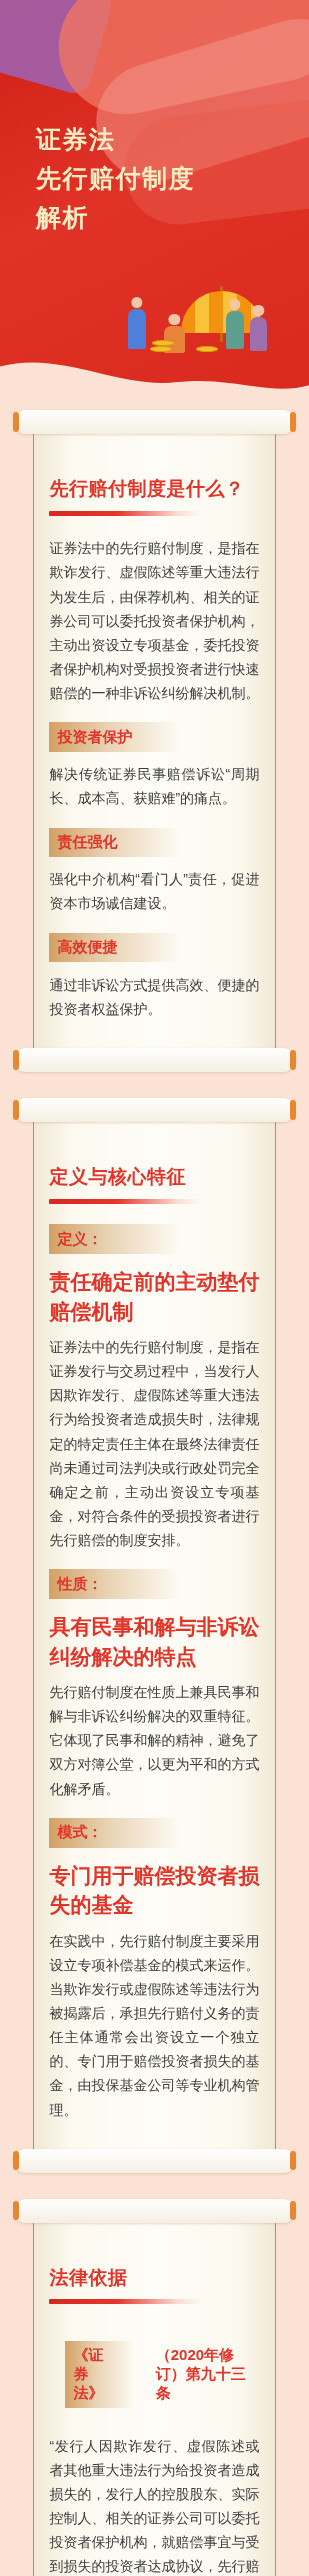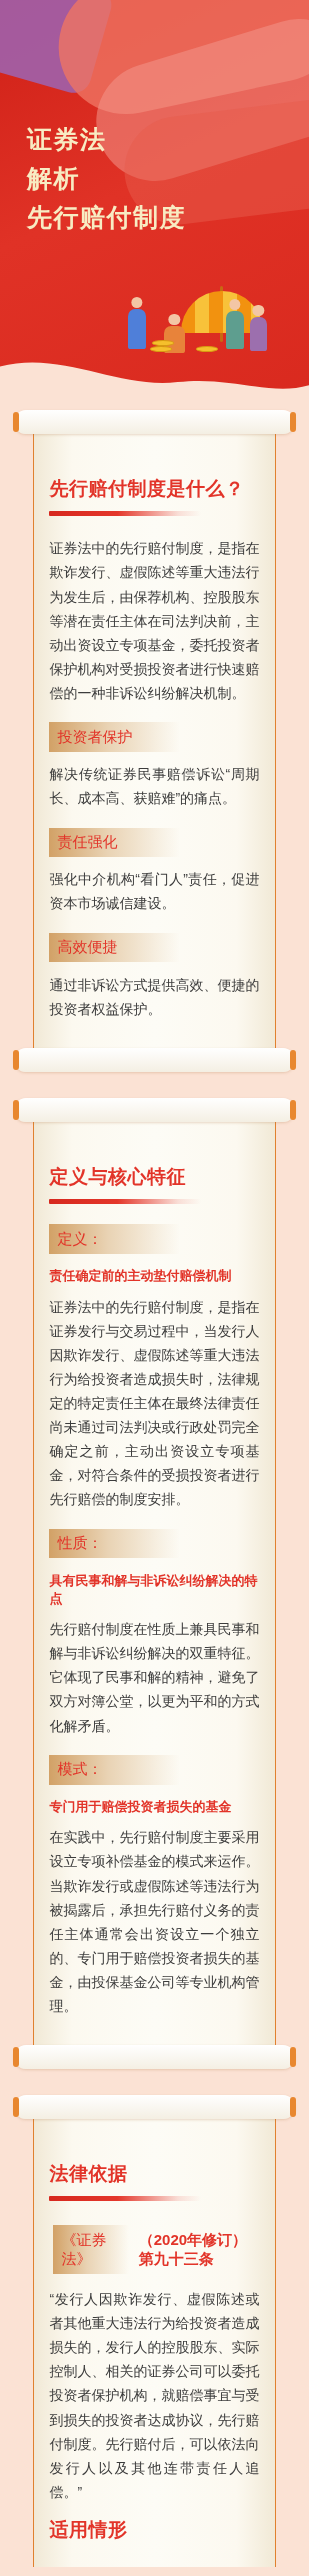--- a/index.html
+++ b/index.html
@@ -11,21 +11,21 @@
   }
   
   .header { position:relative; height:410px; overflow:hidden;
     background:linear-gradient(155deg,#cf2017 0%,#e03226 45%,#d9291e 100%); }
   .shape-purple { position:absolute; top:-26px; left:-20.6px; width:124px; height:108px;
     background:#a15fa8; transform:rotate(16deg); border-radius:17.5px; opacity:.92; }
   .hand { position:absolute; border-radius:72px; }
   .hand.h1 { top:-36px; left:57px; width:289px; height:134px; background:#ef7463; transform:rotate(-12deg); opacity:.8; }
   .hand.h2 { top:41px;  left:93px; width:268px; height:118px; background:#f2968a; transform:rotate(-17deg); opacity:.55; }
   .hand.h3 { top:108px; left:124px; width:247px; height:108px; background:#e85c4b; transform:rotate(-7deg);  opacity:.5; }
-  .main-title { position:absolute; left:27px; top:120px; font-size:25px; font-weight:bold;
+  .main-title { position:absolute; left:36px; top:120px; font-size:25px; font-weight:bold;
     color:#f8ecc3; line-height:1.55; letter-spacing:1.5px; }
   .umbrella { position:absolute; right:46px; top:291px; width:82px; height:42px;
     border-radius:82px 82px 0 0; overflow:hidden;
     background:repeating-linear-gradient(90deg,#f2920f 0 14px,#f8c23a 14px 28px); }
   .umbrella-pole { position:absolute; right:86px; top:286px; width:3.1px; height:56px; background:#c86a12; border-radius:1.5px; }
   .figure { position:absolute; border-radius:7.2px 7.2px 2.6px 2.6px; }
   .figure::before { content:""; position:absolute; top:-12.4px; left:50%; transform:translateX(-50%);
     width:11.3px; height:11.3px; border-radius:50%; background:#f3c6a5; }
   .fig-blue   { left:128px; bottom:61px; width:17.5px; height:40px; background:#4f7fd9; }
   .fig-orange { left:164px; bottom:57px; width:20.6px; height:27px; background:#e8833a; }
@@ -40,61 +40,61 @@
   .roller::before,.roller::after { content:""; position:absolute; top:2.1px; width:5.7px; height:19.6px;
     background:#e8872f; border-radius:3.1px; }
   .roller::before { left:-1px; } .roller::after { right:-1px; }
   .card-body { margin:0 18.5px; padding:29px 15.5px 24px 15.5px;
     border-left:1.5px solid #e0812f; border-right:1.5px solid #e0812f;
     background:linear-gradient(90deg,#f1e9d6 0%,#fcf9f0 16%,#fdfcf6 50%,#fcf9f0 84%,#f1e9d6 100%); }
   .sec-title { font-size:19px; font-weight:bold; color:#e23429; letter-spacing:0.5px; margin-top:13.4px;font-family:Liberation Serif, serif; }
   .sec-rule { height:5.2px; width:72%; margin:8.2px 0 20.6px 0; border-radius:1px;
     background:linear-gradient(90deg,#d6281e 0%,#e4372b 45%,rgba(228,55,43,.15) 85%,rgba(228,55,43,0) 100%); }
   .tag { display:block; width:62%; margin:17.5px 0 10.3px 0; padding:5.2px 10.3px 5.2px 8.2px;
-    font-size:15px; font-weight:normal; color:#e23429;
+    font-size:15px; font-weight:bold; color:#e23429;
     background:linear-gradient(90deg,#d2a166 0%,#e9d3b4 45%,rgba(233,211,180,0) 100%); }
   .tag.fit { width:auto; display:inline-block; padding-right:17.5px; }
   .law-row { margin-top:15.5px; display:flex; align-items:center; gap:6.2px; }
   .law-suffix { font-size:15px; font-weight:bold; color:#e23429; }
-  .sub-red { font-size:13px; font-weight:bold; color:#e23429; margin:13.4px 0 3.1px 0; line-height:1.4; }
+  .sub-red { font-size:21px; font-weight:bold; color:#e23429; margin:13.4px 0 3.1px 0; line-height:1.4; }
   .body-p { font-size:14px; line-height:1.72; text-align:justify; margin:9.3px 0 3.1px 0; color:#3c3c3c; }
 </style>
 </head>
 <body>
 
 <div class="header">
   <div class="shape-purple"></div>
   <div class="hand h1"></div>
   <div class="hand h2"></div>
   <div class="hand h3"></div>
   <div class="main-title">
     <div>证券法</div>
+    <div>先行赔付制度</div>
     <div>解析</div>
-    <div>先行赔付制度</div>
   </div>
   <div class="umbrella-pole"></div>
   <div class="umbrella"></div>
   <div class="figure fig-blue"></div>
   <div class="figure fig-orange"></div>
   <div class="figure fig-green"></div>
   <div class="figure fig-purple"></div>
   <div class="coin" style="left:150px; bottom:58px;"></div>
   <div class="coin" style="left:152px; bottom:64px;"></div>
   <div class="coin" style="left:196px; bottom:58px;"></div>
   <svg class="pink-wave" viewBox="0 0 600 120" preserveAspectRatio="none">
     <path d="M0,34 C120,2 230,78 345,64 C450,52 525,92 600,70 L600,120 L0,120 Z" fill="#fbe2d4"></path>
   </svg>
 </div>
 
 <section class="scroll-card">
   <div class="roller"></div>
   <div class="card-body">
     <h2 class="sec-title">先行赔付制度是什么？</h2>
     <div class="sec-rule"></div>
-    <p class="body-p">证券法中的先行赔付制度，是指在欺诈发行、虚假陈述等重大违法行为发生后，由保荐机构、控股股东等潜在责任主体在司法判决前，主动出资设立专项基金，委托投资者保护机构对受损投资者进行快速赔偿的一种非诉讼纠纷解决机制。</p>
+    <p class="body-p">证券法中的先行赔付制度，是指在欺诈发行、虚假陈述等重大违法行为发生后，由保荐机构、相关的证券公司可以委托投资者保护机构，主动出资设立专项基金，委托投资者保护机构对受损投资者进行快速赔偿的一种非诉讼纠纷解决机制。</p>
     <div class="tag">投资者保护</div>
     <p class="body-p">解决传统证券民事赔偿诉讼“周期长、成本高、获赔难”的痛点。</p>
     <div class="tag">责任强化</div>
     <p class="body-p">强化中介机构“看门人”责任，促进资本市场诚信建设。</p>
     <div class="tag">高效便捷</div>
     <p class="body-p">通过非诉讼方式提供高效、便捷的投资者权益保护。</p>
   </div>
   <div class="roller"></div>
 </section>
 
@@ -119,21 +119,21 @@
   <div class="roller"></div>
 </section>
 
 <section class="scroll-card">
   <div class="roller"></div>
   <div class="card-body">
     <h2 class="sec-title">法律依据</h2>
     <div class="sec-rule"></div>
 
     <div class="law-row">
-      <div class="tag fit" style="margin:4px;">《证券法》</div>
+      <div class="tag fit" style="margin:16px;">《证券法》</div>
       <span class="law-suffix">（2020年修订）第九十三条</span>
     </div>
     <p class="body-p">“发行人因欺诈发行、虚假陈述或者其他重大违法行为给投资者造成损失的，发行人的控股股东、实际控制人、相关的证券公司可以委托投资者保护机构，就赔偿事宜与受到损失的投资者达成协议，先行赔付制度。先行赔付后，可以依法向发行人以及其他连带责任人追偿。”</p>
 
     <h2 class="sec-title">适用情形</h2>
 
   </div>
 
 </section>
 

